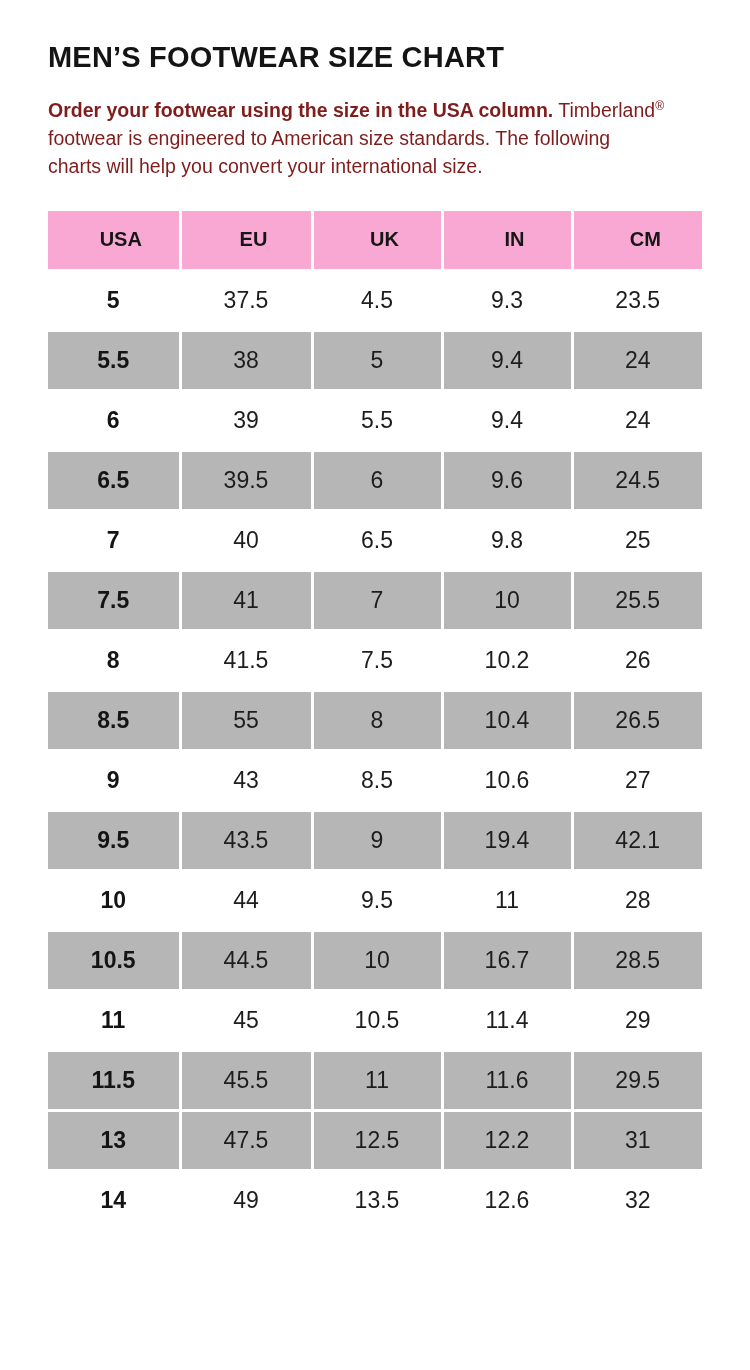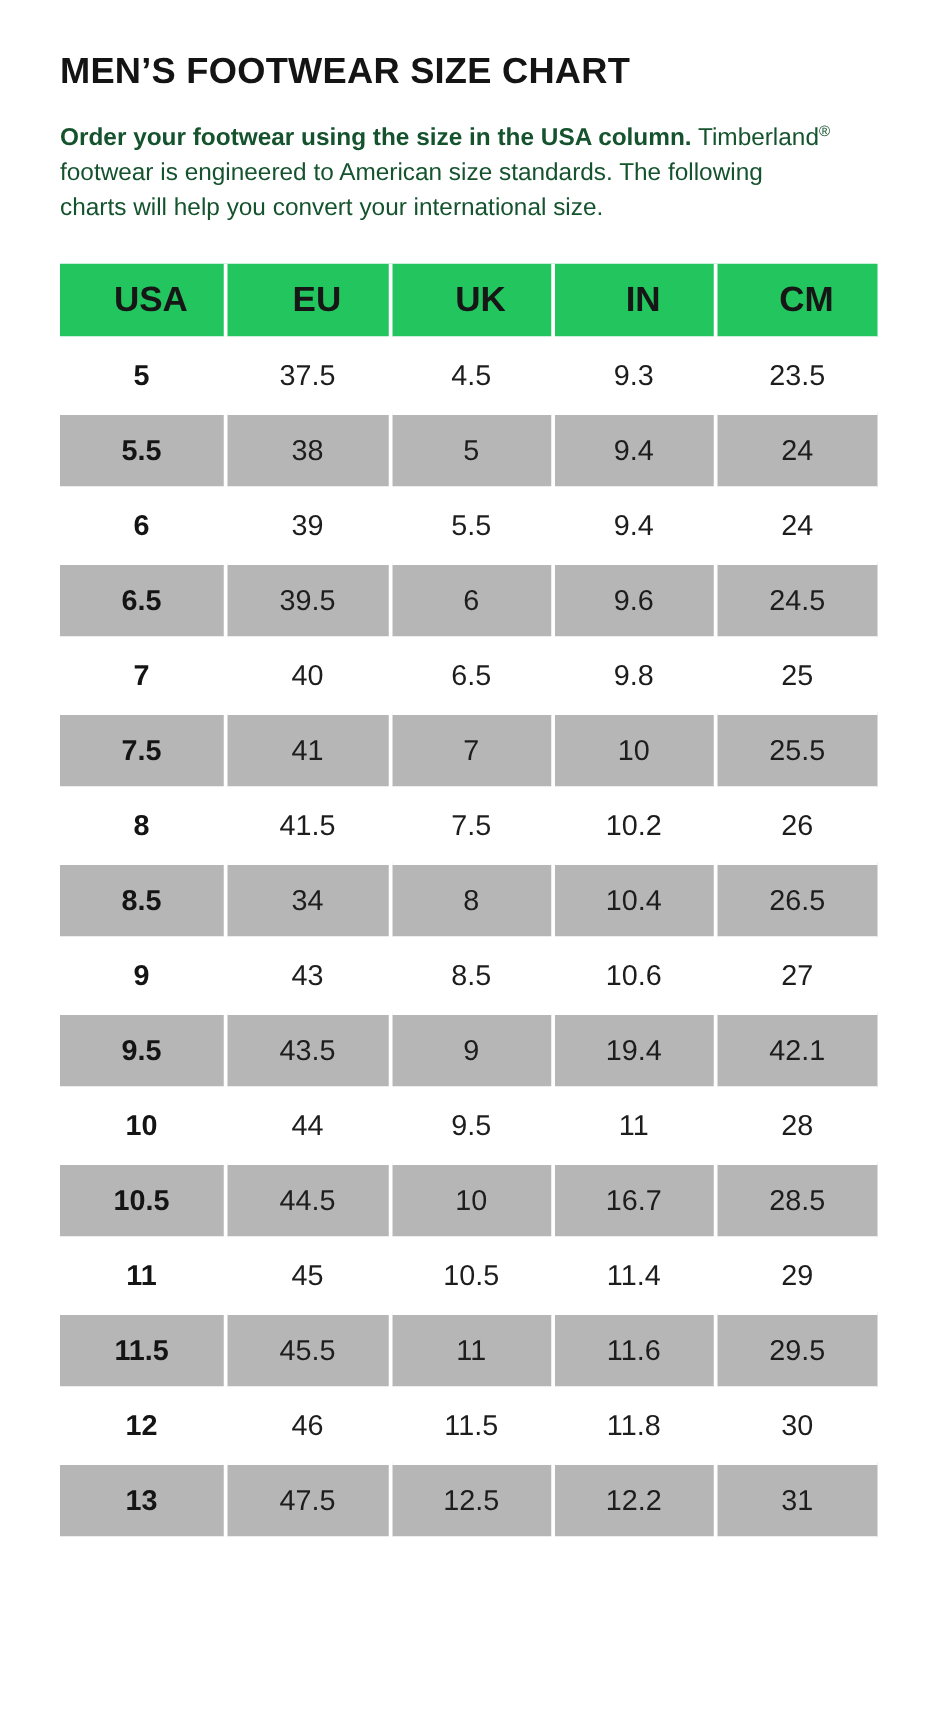--- a/index.html
+++ b/index.html
@@ -26,21 +26,21 @@
     font-weight: bold;
     letter-spacing: 0.2px;
     margin: 0 0 22px 0;
     line-height: 1.1;
     color: #141414;
   }
   .intro {
     font-size: 19.5px;
     line-height: 1.45;
     margin: 0 0 30px 0;
-    color: #14532d;
+    color: #7f1d1d;
     max-width: 620px;
   }
   .intro .lead {
     font-weight: bold;
     display: inline;
   }
   .intro .body-text {
     font-weight: normal;
     display: inline;
   }
@@ -67,23 +67,23 @@
     font-size: 23px;
     border-right: 3px solid #ffffff;
     border-bottom: 3px solid #ffffff;
     padding: 0;
   }
   table.size-chart th:last-child,
   table.size-chart td:last-child {
     border-right: none;
   }
   table.size-chart thead th {
-    background: #22c55e;
-    font-weight: bold;
-    font-size: 28px;
+    background: #f9a8d4;
+    font-weight: bold;
+    font-size: 20px;
     color: #161616;
     height: 58px;
     padding-left: 15px;
   }
   table.size-chart tbody tr.shaded td {
     background: #b6b6b6;
   }
   table.size-chart tbody tr.plain td {
     background: #ffffff;
   }
@@ -169,21 +169,21 @@
         </tr>
         <tr class="plain">
           <td class="usa-col">8</td>
           <td>41.5</td>
           <td>7.5</td>
           <td>10.2</td>
           <td>26</td>
         </tr>
         <tr class="shaded">
           <td class="usa-col">8.5</td>
-          <td>34</td>
+          <td>55</td>
           <td>8</td>
           <td>10.4</td>
           <td>26.5</td>
         </tr>
         <tr class="plain">
           <td class="usa-col">9</td>
           <td>43</td>
           <td>8.5</td>
           <td>10.6</td>
           <td>27</td>
@@ -216,30 +216,30 @@
           <td>11.4</td>
           <td>29</td>
         </tr>
         <tr class="shaded">
           <td class="usa-col">11.5</td>
           <td>45.5</td>
           <td>11</td>
           <td>11.6</td>
           <td>29.5</td>
         </tr>
-        <tr class="plain">
-          <td class="usa-col">12</td>
-          <td>46</td>
-          <td>11.5</td>
-          <td>11.8</td>
-          <td>30</td>
-        </tr>
         <tr class="shaded">
           <td class="usa-col">13</td>
           <td>47.5</td>
           <td>12.5</td>
           <td>12.2</td>
           <td>31</td>
         </tr>
+        <tr class="plain">
+          <td class="usa-col">14</td>
+          <td>49</td>
+          <td>13.5</td>
+          <td>12.6</td>
+          <td>32</td>
+        </tr>
       </tbody>
   </table>
 
 </div>
 
 </body></html>

